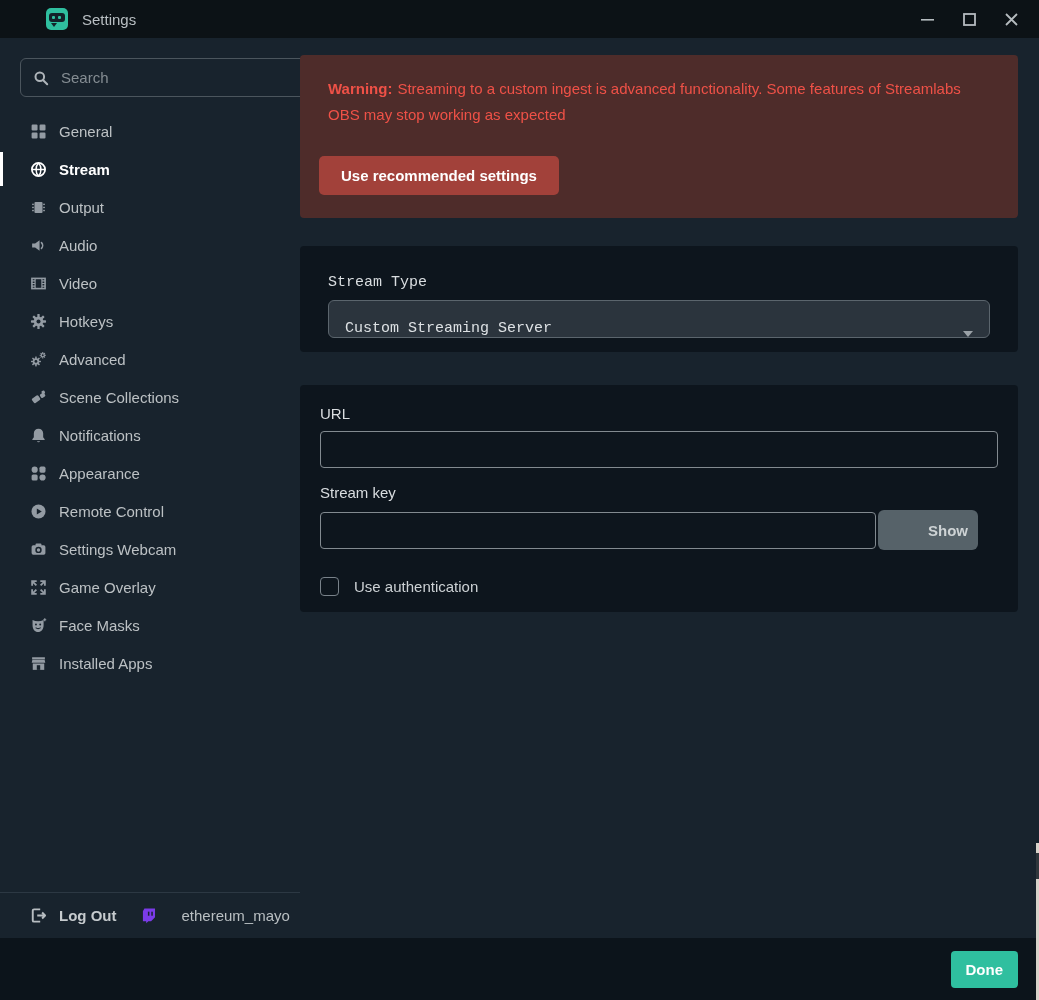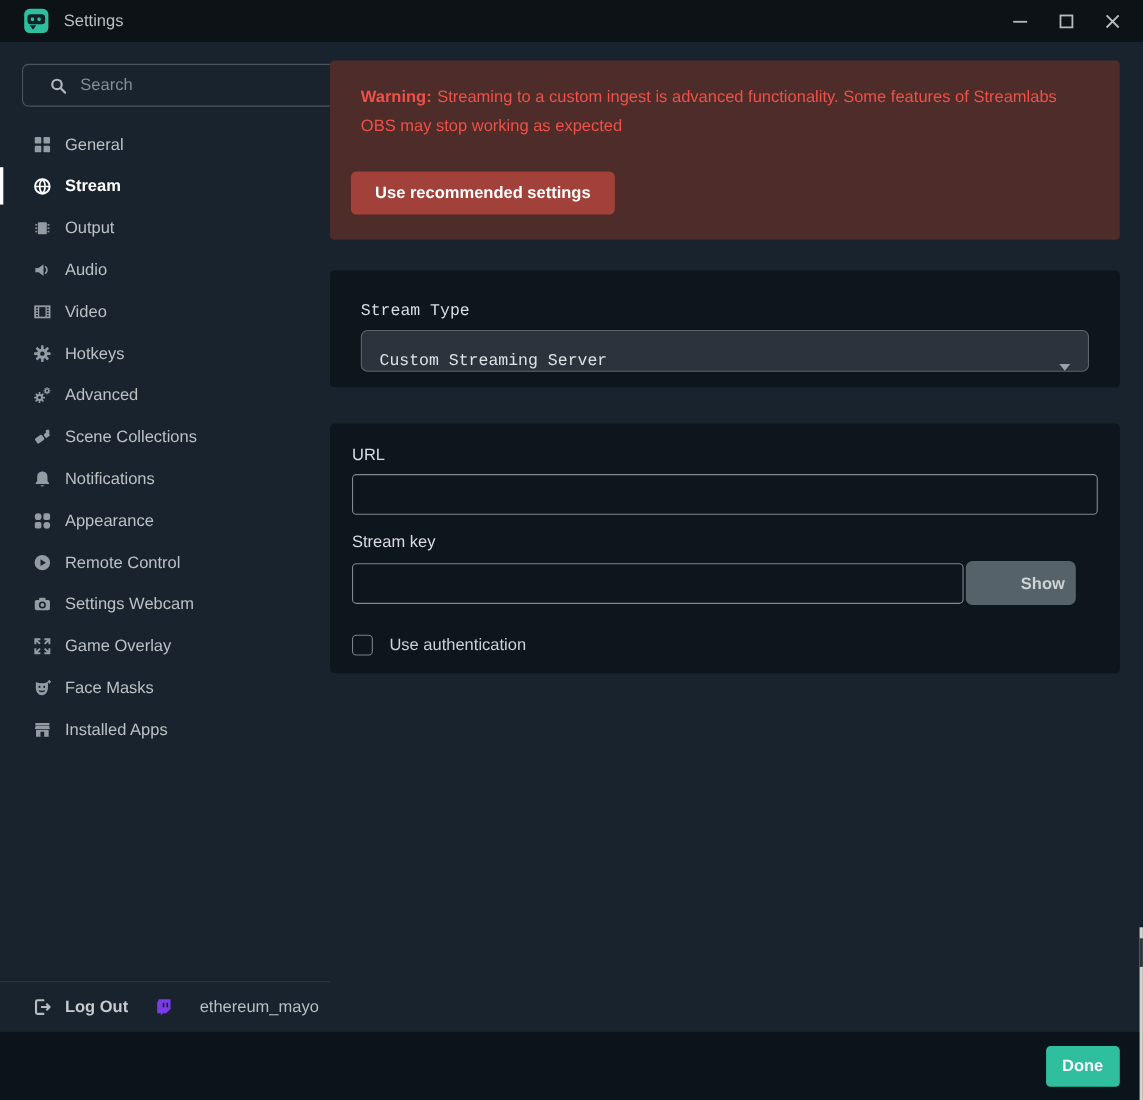--- a/index.html
+++ b/index.html
@@ -4,40 +4,40 @@
 <style>
   * { margin:0; padding:0; box-sizing:border-box; }
   html,body { background:#000; }
   .window{
     position:relative; width:1039px; height:1000px; overflow:hidden;
     background:#18232d; font-family:"Liberation Sans",sans-serif;
     -webkit-font-smoothing:antialiased;
   }
   
   .titlebar{ position:absolute; top:0; left:0; right:0; height:38px;
-    background:#0c1216; display:flex; align-items:center; }
+    background:#0c1216; display:flex; align-items:center;padding-left:24px; }
   .logo{ width:22px; height:22px; border-radius:5px; background:#2fbf9f;
     margin-left:22px; position:relative; flex:0 0 auto; }
   .logo-face{ position:absolute; left:3px; right:3px; top:5px; height:9px;
     background:#132229; border-radius:3px; }
   .logo-face::before{ content:""; position:absolute; left:3px; top:3px; width:3px;
     height:3px; background:#2fbf9f; border-radius:1px; box-shadow:6px 0 0 #2fbf9f; }
   .logo-tail{ position:absolute; left:5px; bottom:3px; width:0; height:0;
     border-left:3px solid transparent; border-right:3px solid transparent;
     border-top:4px solid #132229; }
   .titlebar-title{ color:#b9bfc3; font-size:15px; margin-left:14px; }
   .win-controls{ margin-left:auto; display:flex; align-items:center; gap:14px;
     margin-right:14px; }
   .win-btn{ width:28px; height:26px; display:flex; align-items:center;
     justify-content:center; color:#b5bbbf; cursor:pointer; }
   
   .sidebar{ position:absolute; left:0; top:38px; width:300px; bottom:62px; }
   .search-box{ margin:20px 30px 15px 20px; width:294px; height:39px;
     border:1px solid #4b555d; border-radius:6px; display:flex; align-items:center;
-    padding:0 24px; }
+    padding:0 12px; }
   .search-box .sicon{ color:#aeb4b9; display:flex; margin-right:12px; }
   .search-input{ background:transparent; border:none; outline:none; flex:1;
     color:#d6dadd; font-size:15px; font-family:inherit; }
   .search-input::placeholder{ color:#858d93; }
   .nav-item{ position:relative; height:38px; display:flex; align-items:center;
     padding-left:30px; color:#bcc1c4; font-size:15px; cursor:pointer; }
   .nav-icon{ width:18px; height:17px; margin-right:11px; color:#939ba3;
     display:flex; align-items:center; flex:0 0 auto; }
   .nav-icon svg{ width:17px; height:17px; }
   .nav-item.active{ color:#ffffff; font-weight:bold; }

